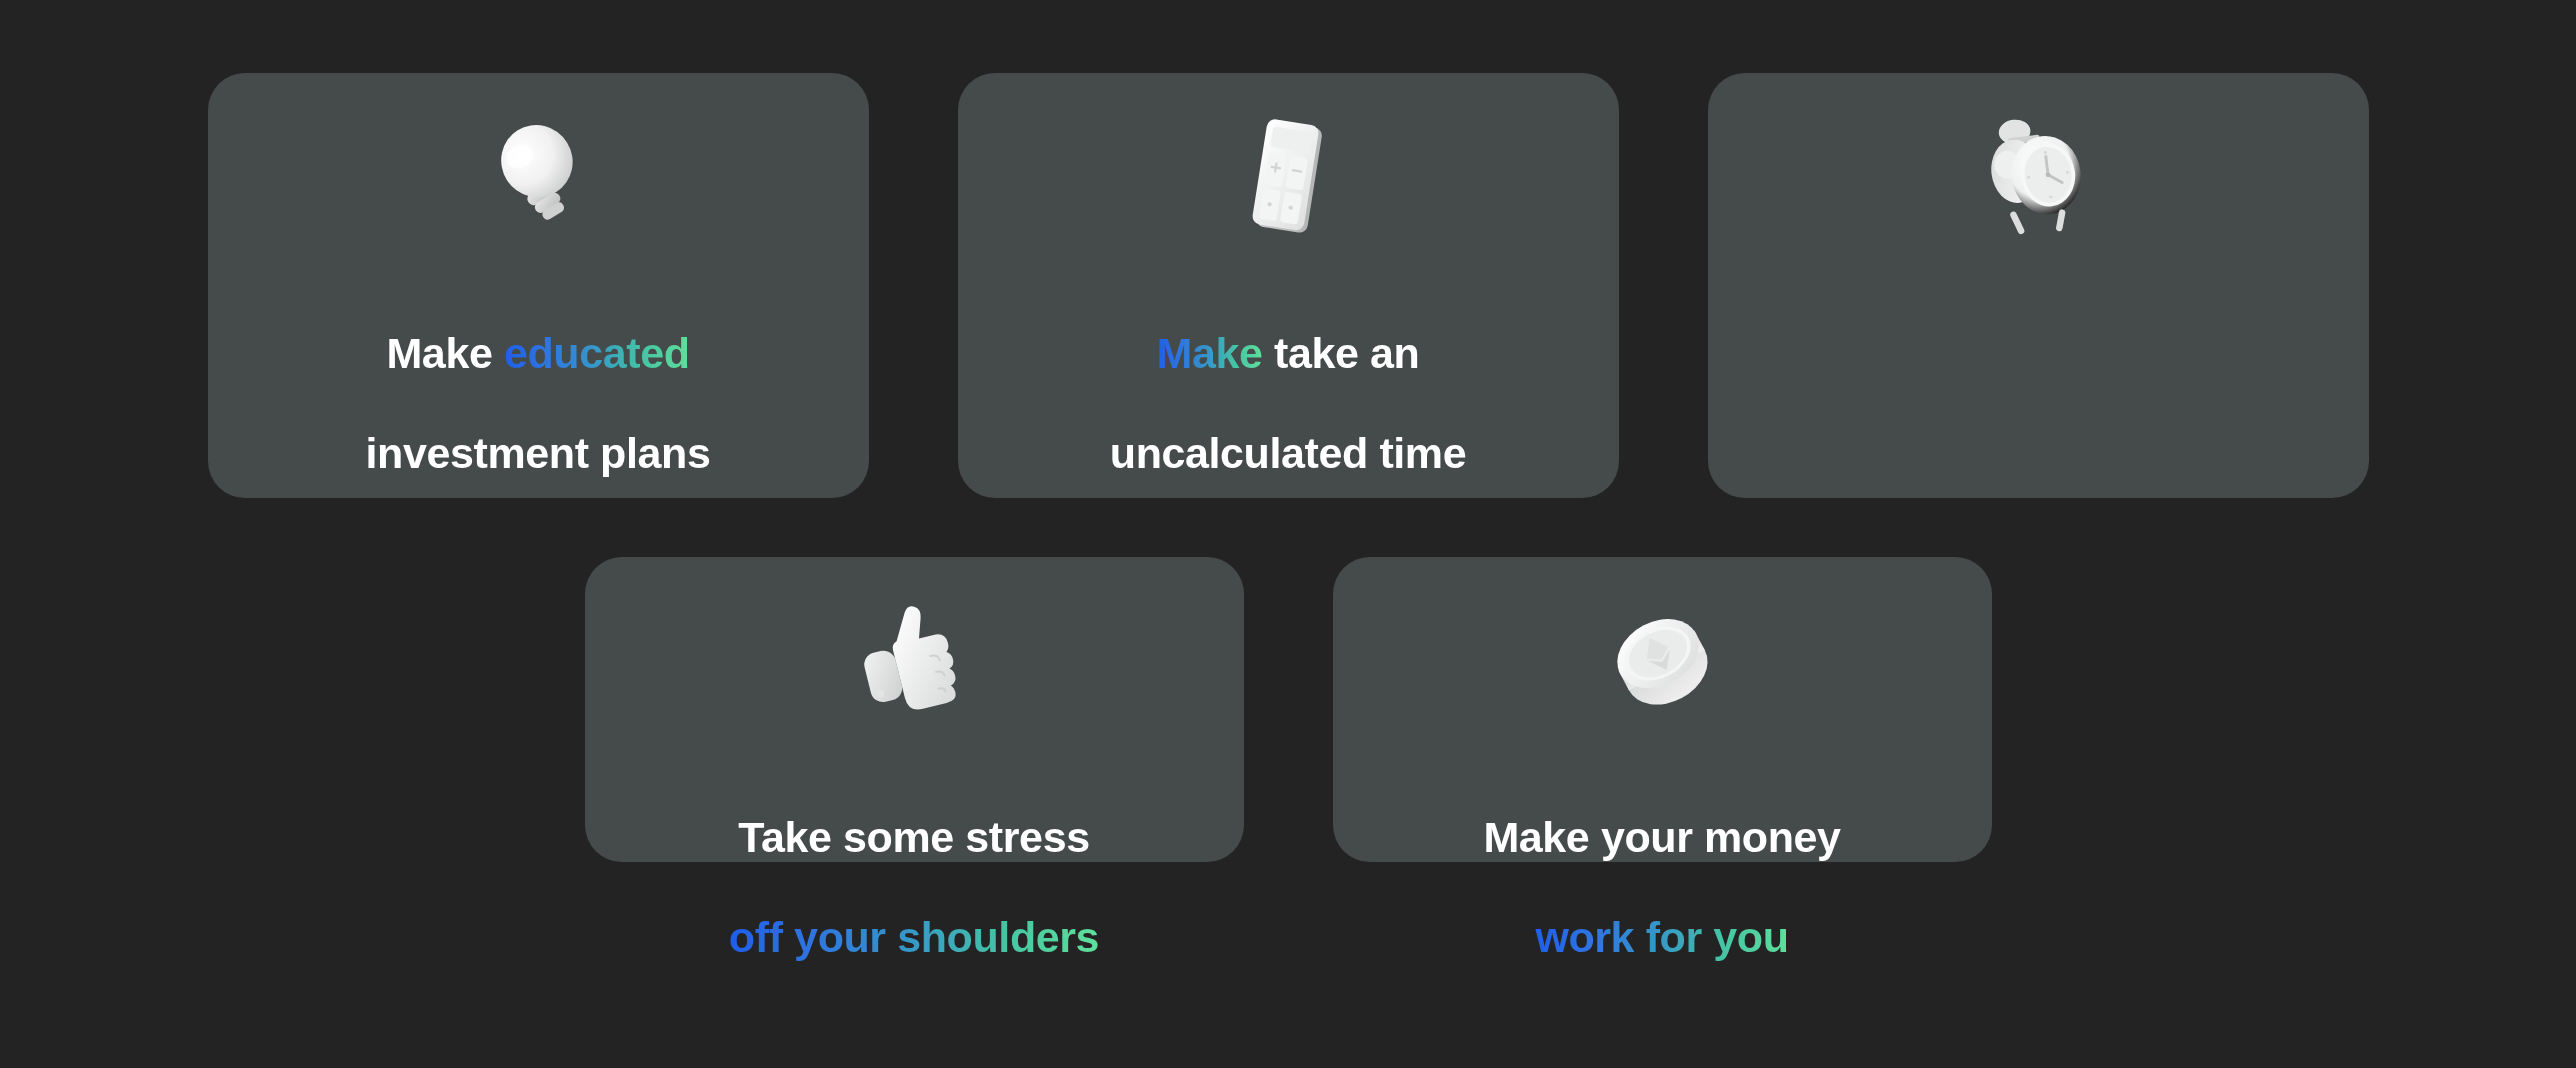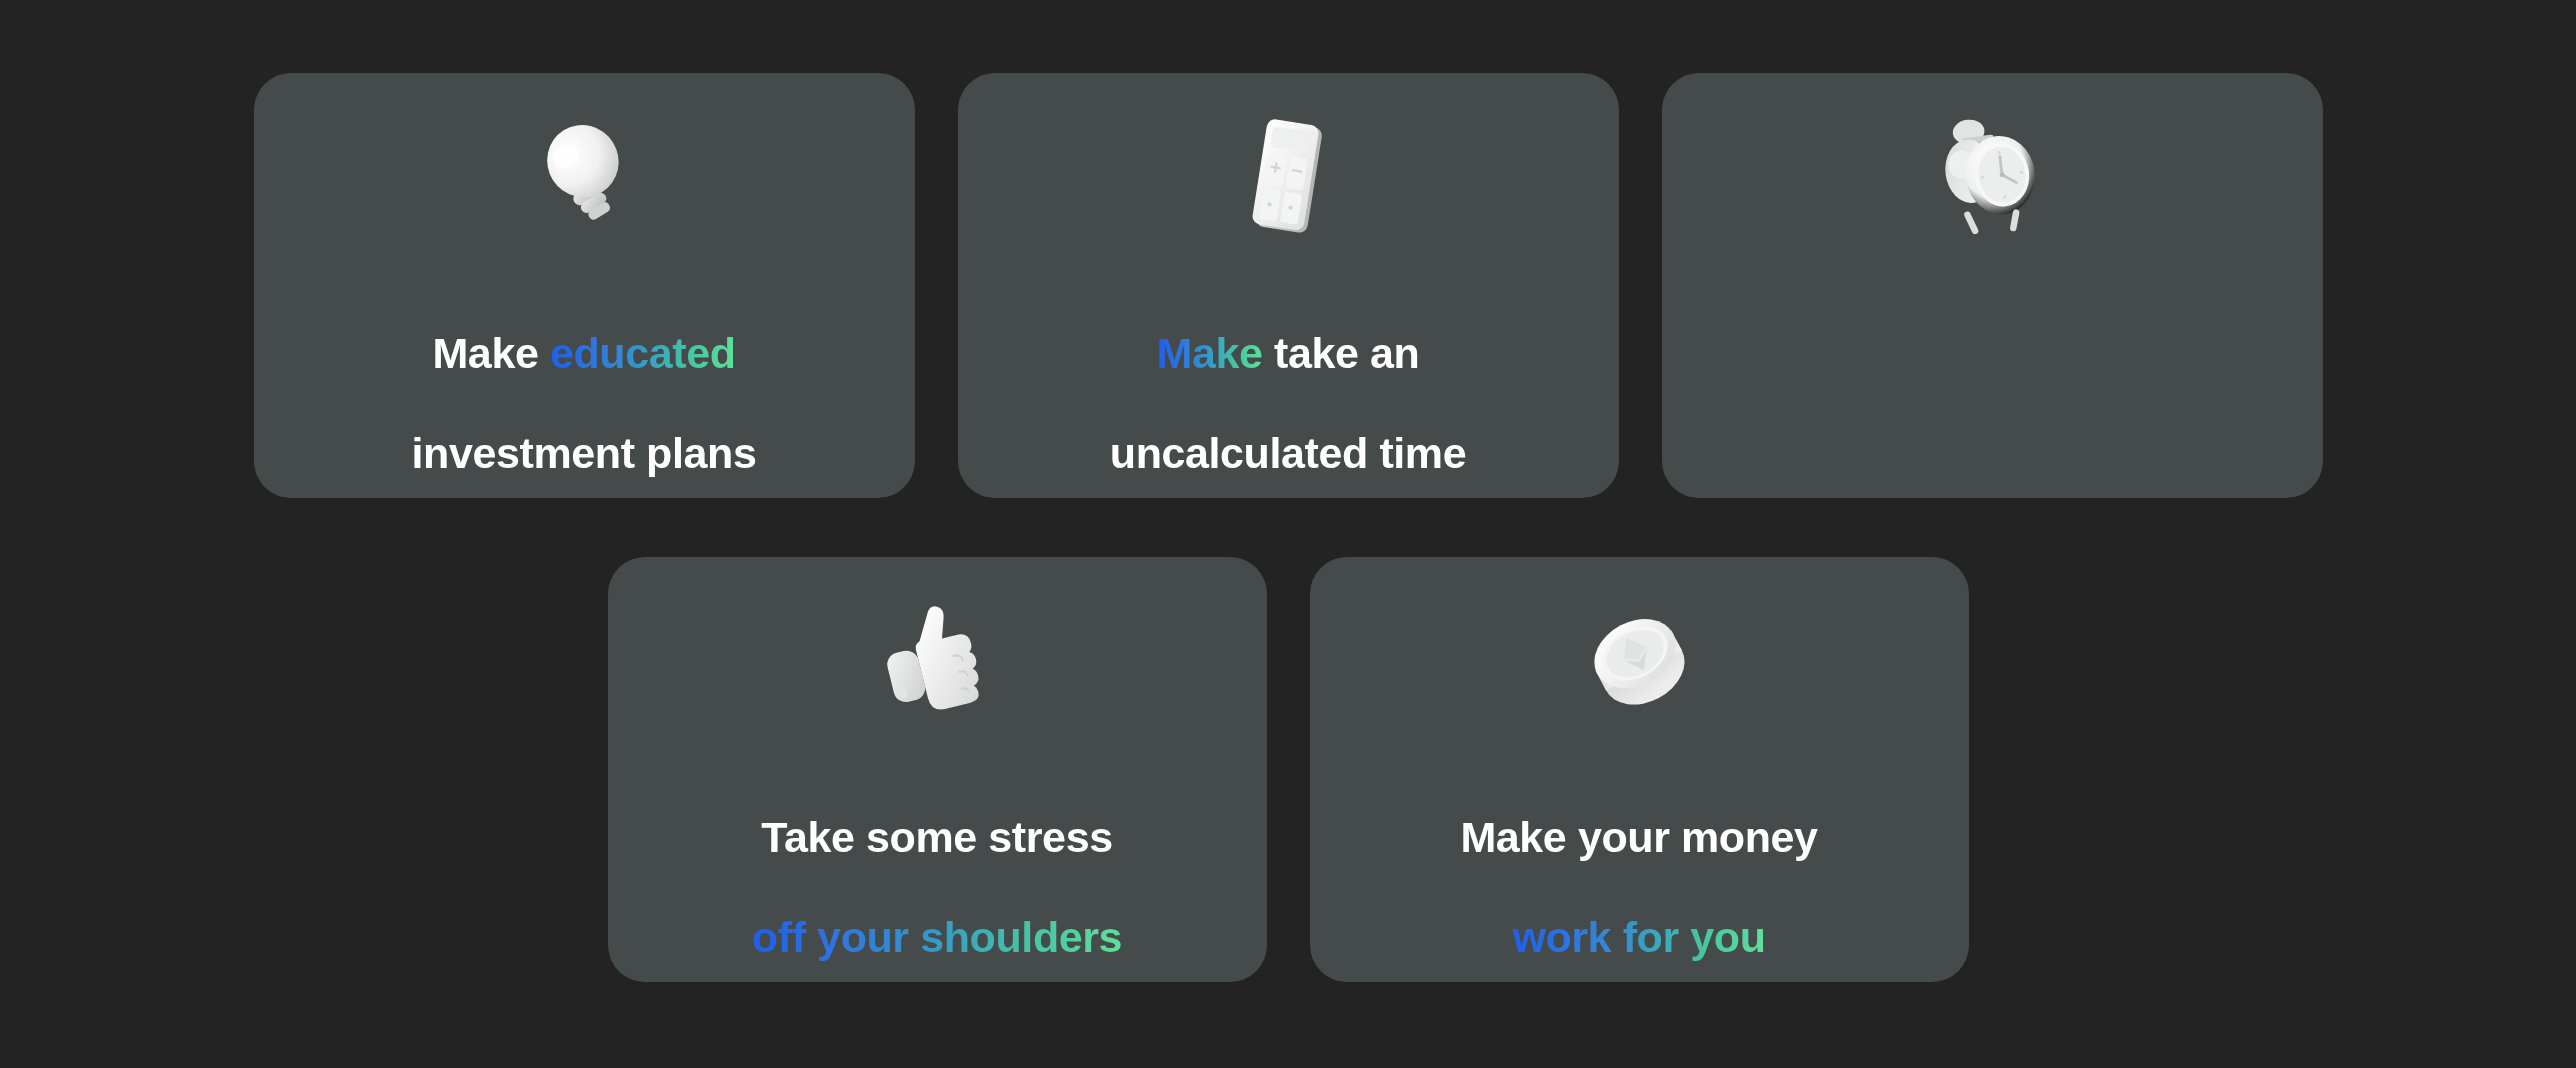--- a/index.html
+++ b/index.html
@@ -23,40 +23,40 @@
     background: #232323;
   }
 
   
   .row {
     position: absolute;
     left: 0;
     width: 2576px;
     display: flex;
     justify-content: center;
-    gap: 43px;
+    gap: 89px;
   }
   .row--top    { top: 73px; }
   .row--bottom { top: 557px; }
 
   
   .card {
     box-sizing: border-box;
     width: 661px;
     height: 425px;
     background: #454b4a;
     border-radius: 37px;
     display: flex;
     flex-direction: column;
     align-items: center;
     padding: 34px 26px 28px;
   }
   .row--bottom .card {
     width: 659px;
-    height: 425px;
+    height: 305px;
   }
 
   
   .icon {
     width: 140px;
     height: 140px;
     display: block;
     flex: none;
   }
   .icon svg { display: block; width: 100%; height: 100%; }

